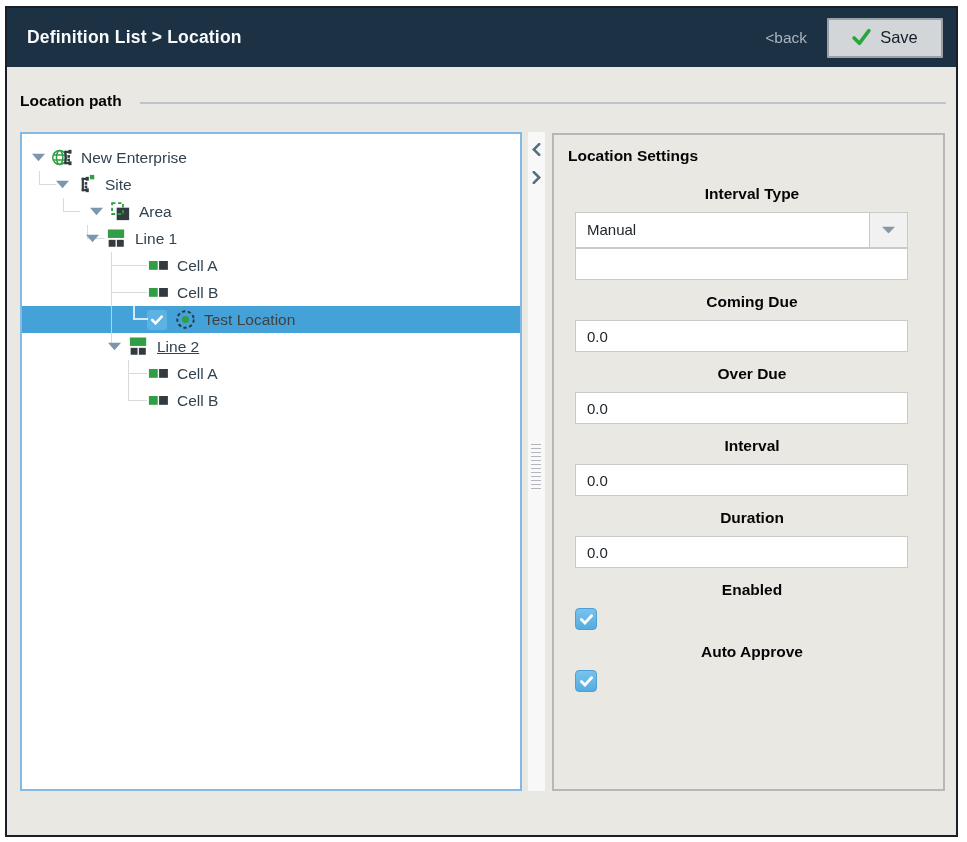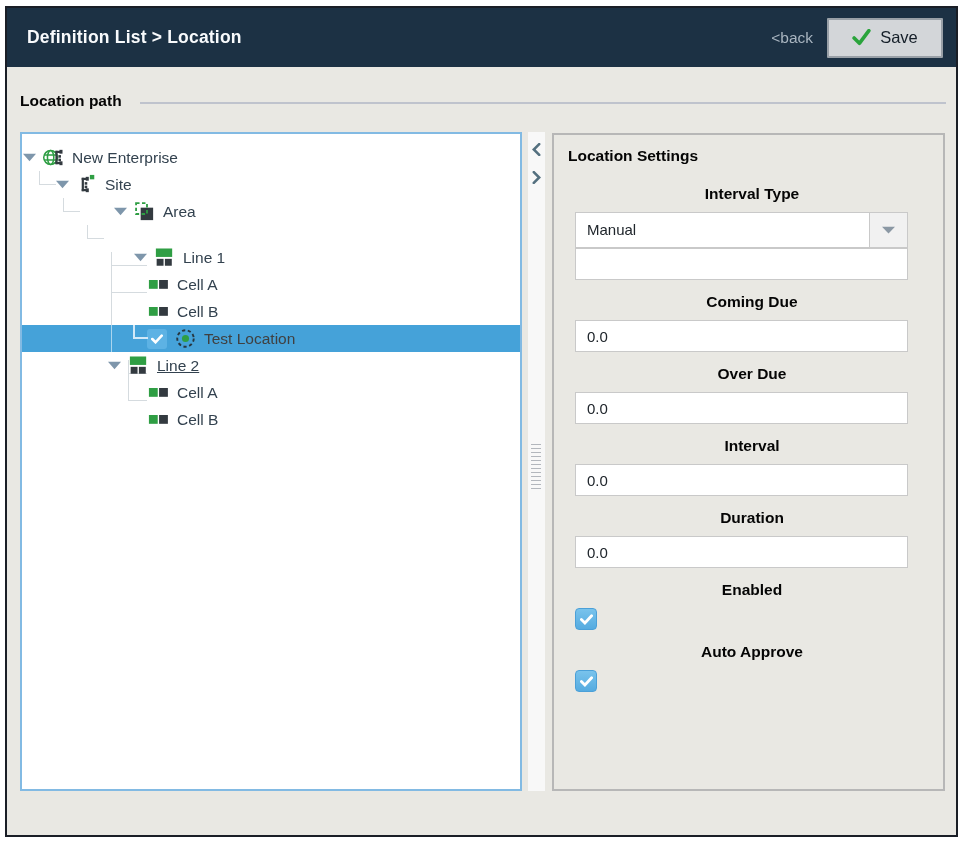--- a/index.html
+++ b/index.html
@@ -12,21 +12,21 @@
     position:absolute;left:5px;top:6px;width:953px;height:831px;
     box-sizing:border-box;border:2px solid #1a1e26;background:#e9e8e3;
   }
   
   .header{
     position:absolute;left:0;top:0;right:0;height:59px;background:#1c3144;
     display:flex;align-items:center;justify-content:space-between;
     padding:0 13px 0 20px;box-sizing:border-box;
   }
   .header-title{font-size:17.5px;font-weight:bold;color:#f8fafc;letter-spacing:.2px;}
-  .header-right{display:flex;align-items:center;gap:14px;}
+  .header-right{display:flex;align-items:center;gap:20px;}
   .back-link{color:#a9b5c0;font-size:15.5px;cursor:pointer;}
   .save-btn{
     height:40px;min-width:116px;background:#d3d6d9;border:2px solid #99a0a7;
     display:flex;align-items:center;justify-content:center;gap:9px;
     font-size:16.5px;color:#141e28;box-sizing:border-box;cursor:pointer;border-radius:1px;
   }
   
   .section-label{position:absolute;left:13px;top:84px;font-size:15.5px;font-weight:bold;color:#050505;}
   .section-divider{position:absolute;left:133px;right:10px;top:94px;height:2px;background:#bfc3cd;}
   
@@ -110,21 +110,21 @@
       <div class="conn" style="left: 41px; top: 64px; width: 1px; height: 14px;"></div>
       <div class="conn" style="left: 41px; top: 77px; width: 17px; height: 1px;"></div>
       <div class="conn" style="left: 65px; top: 91px; width: 1px; height: 14px;"></div>
       <div class="conn" style="left: 65px; top: 104px; width: 17px; height: 1px;"></div>
       <div class="conn" style="left: 89px; top: 118px; width: 1px; height: 95px;"></div>
       <div class="conn" style="left: 89px; top: 131px; width: 36px; height: 1px;"></div>
       <div class="conn" style="left: 89px; top: 158px; width: 36px; height: 1px;"></div>
       <div class="conn" style="left: 106px; top: 226px; width: 1px; height: 41px;"></div>
       <div class="conn" style="left: 106px; top: 239px; width: 19px; height: 1px;"></div>
       <div class="conn" style="left: 106px; top: 266px; width: 19px; height: 1px;"></div>
-      <div class="tree-row" style="padding-left: 1px;">
+      <div class="tree-row" style="padding-left: 10px;">
         <span class="expander">
           <svg width="13" height="9" viewBox="0 0 12 8">
             <path d="M0 .5h12L6 7.5Z" fill="#7e96ab"></path>
           </svg>
         </span>
         <span class="tree-icon">
           <svg viewBox="0 0 24 24">
             <g fill="none" stroke="#2f9e44" stroke-width="1.6">
               <circle cx="9" cy="12" r="7.2"></circle>
               <ellipse cx="9" cy="12" rx="3.3" ry="7.2"></ellipse>
@@ -158,35 +158,35 @@
               <rect x="11.2" y="4" width="3.2" height="4"></rect>
               <rect x="11.2" y="16" width="3.2" height="4"></rect>
               <rect x="10.1" y="9.5" width="2.7" height="2.7"></rect>
               <rect x="10.1" y="13.2" width="2.7" height="2.7"></rect>
             </g>
             <rect x="15.5" y="2" width="4.6" height="4.6" fill="#2f9e44"></rect>
           </svg>
         </span>
         <span>Site</span>
       </div>
-      <div class="tree-row" style="padding-left: 92px;">
+      <div class="tree-row" style="padding-left: 68px;">
         <span class="expander">
           <svg width="13" height="9" viewBox="0 0 12 8">
             <path d="M0 .5h12L6 7.5Z" fill="#7e96ab"></path>
           </svg>
         </span>
         <span class="tree-icon">
           <svg viewBox="0 0 24 24">
             <rect x="8" y="8" width="13" height="13" fill="#333a40"></rect>
             <rect x="3.2" y="3.2" width="11.4" height="11.4" fill="none" stroke="#2f9e44" stroke-width="1.9" stroke-dasharray="3.6 2.6"></rect>
           </svg>
         </span>
         <span>Area</span>
       </div>
-      <div class="tree-row" style="padding-left: 112px; margin-top: 19px;">
+      <div class="tree-row" style="padding-left: 64px;">
         <span class="expander">
           <svg width="13" height="9" viewBox="0 0 12 8">
             <path d="M0 .5h12L6 7.5Z" fill="#7e96ab"></path>
           </svg>
         </span>
         <span class="tree-icon">
           <svg viewBox="0 0 24 24">
             <rect x="3" y="2.6" width="17" height="8.8" fill="#2f9e44"></rect>
             <rect x="3.8" y="13.4" width="7.2" height="7.2" fill="#333a40"></rect>
             <rect x="12.4" y="13.4" width="7.2" height="7.2" fill="#333a40"></rect>

